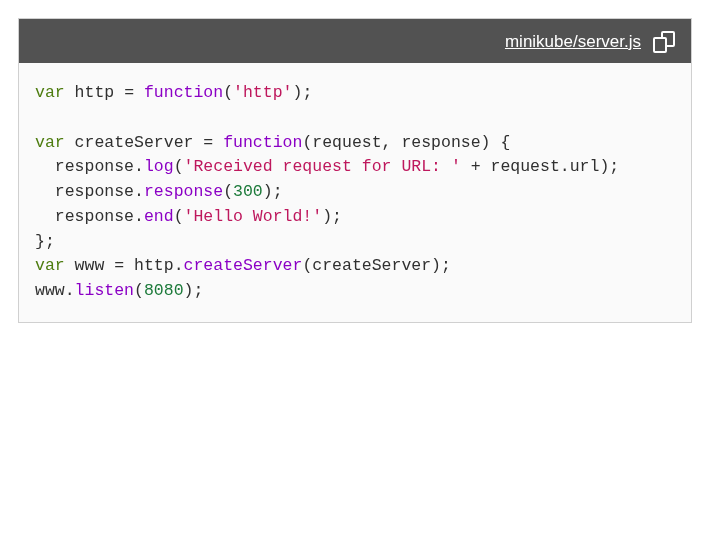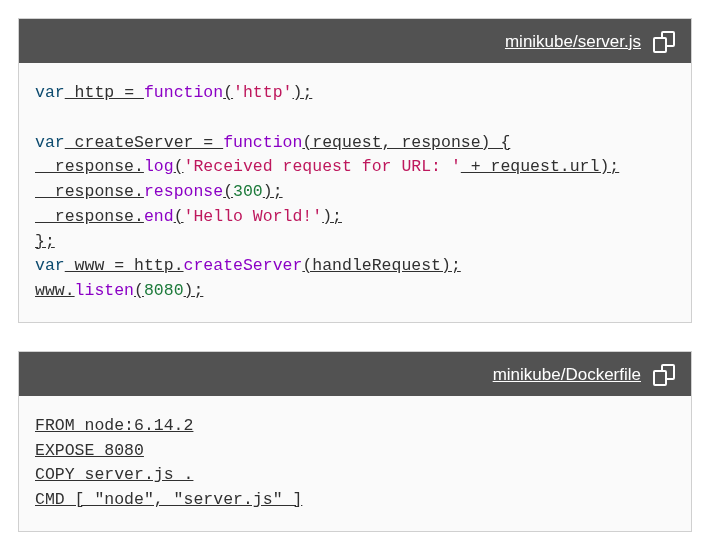--- a/index.html
+++ b/index.html
@@ -6,21 +6,20 @@
   body {
     margin: 0;
     padding: 18px;
     background: #ffffff;
     font-family: "SFMono-Regular", Consolas, "Liberation Mono", Menlo, monospace;
     font-size: 16px;
     width: 710px;
   }
   .code-block {
     border: 1px solid #d0d0d0;
-    margin-bottom: 28px;
     background: #fafafa;
   }
   .code-header {
     background: #525252;
     color: #ffffff;
     padding: 12px 16px 10px 16px;
     display: flex;
     justify-content: flex-end;
     align-items: center;
     gap: 12px;
@@ -48,54 +47,41 @@
   .copy-back { top: 0; right: 0; }
   .copy-front { bottom: 0; left: 0; }
   .code-body {
     padding: 18px 16px;
     white-space: pre;
     line-height: 1.5;
     color: #303030;
     font-size: 16.5px;
     overflow-x: auto;
   }
-  .kw { color: #0c4a6e; }
+  .kw { color: #4d7c0f; }
   .fn { color: #8b00c5; }
   .str { color: #be185d; }
   .num { color: #1c7a3a; }
-  .plain { color: #303030; text-decoration: underline; }
+  .plain { color: #303030; }
 </style>
 </head>
 <body>
 
 <div id="root">
     <div class="code-block">
       <div class="code-header">
         <a class="filename">minikube/server.js</a>
         <span class="copy-icon-wrap">
           <span class="copy-back"></span>
           <span class="copy-front"></span>
         </span>
       </div>
       <div class="code-body"><span class="kw">var</span><span class="plain"> http = </span><span class="fn">function</span><span class="plain">(</span><span class="str">'http'</span><span class="plain">);</span>
 
 <span class="kw">var</span><span class="plain"> createServer = </span><span class="fn">function</span><span class="plain">(request, response) {</span>
 <span class="plain">  response.</span><span class="fn">log</span><span class="plain">(</span><span class="str">'Received request for URL: '</span><span class="plain"> + request.url);</span>
 <span class="plain">  response.</span><span class="fn">response</span><span class="plain">(</span><span class="num">300</span><span class="plain">);</span>
 <span class="plain">  response.</span><span class="fn">end</span><span class="plain">(</span><span class="str">'Hello World!'</span><span class="plain">);</span>
 <span class="plain">};</span>
-<span class="kw">var</span><span class="plain"> www = http.</span><span class="fn">createServer</span><span class="plain">(handleRequest);</span>
+<span class="kw">var</span><span class="plain"> www = http.</span><span class="fn">createServer</span><span class="plain">(createServer);</span>
 <span class="plain">www.</span><span class="fn">listen</span><span class="plain">(</span><span class="num">8080</span><span class="plain">);</span></div>
-    </div>
-    <div class="code-block">
-      <div class="code-header">
-        <a class="filename">minikube/Dockerfile</a>
-        <span class="copy-icon-wrap">
-          <span class="copy-back"></span>
-          <span class="copy-front"></span>
-        </span>
-      </div>
-      <div class="code-body"><span class="plain">FROM node:6.14.2</span>
-<span class="plain">EXPOSE 8080</span>
-<span class="plain">COPY server.js .</span>
-<span class="plain">CMD [ "node", "server.js" ]</span></div>
     </div>
   </div>
 
 </body></html>

